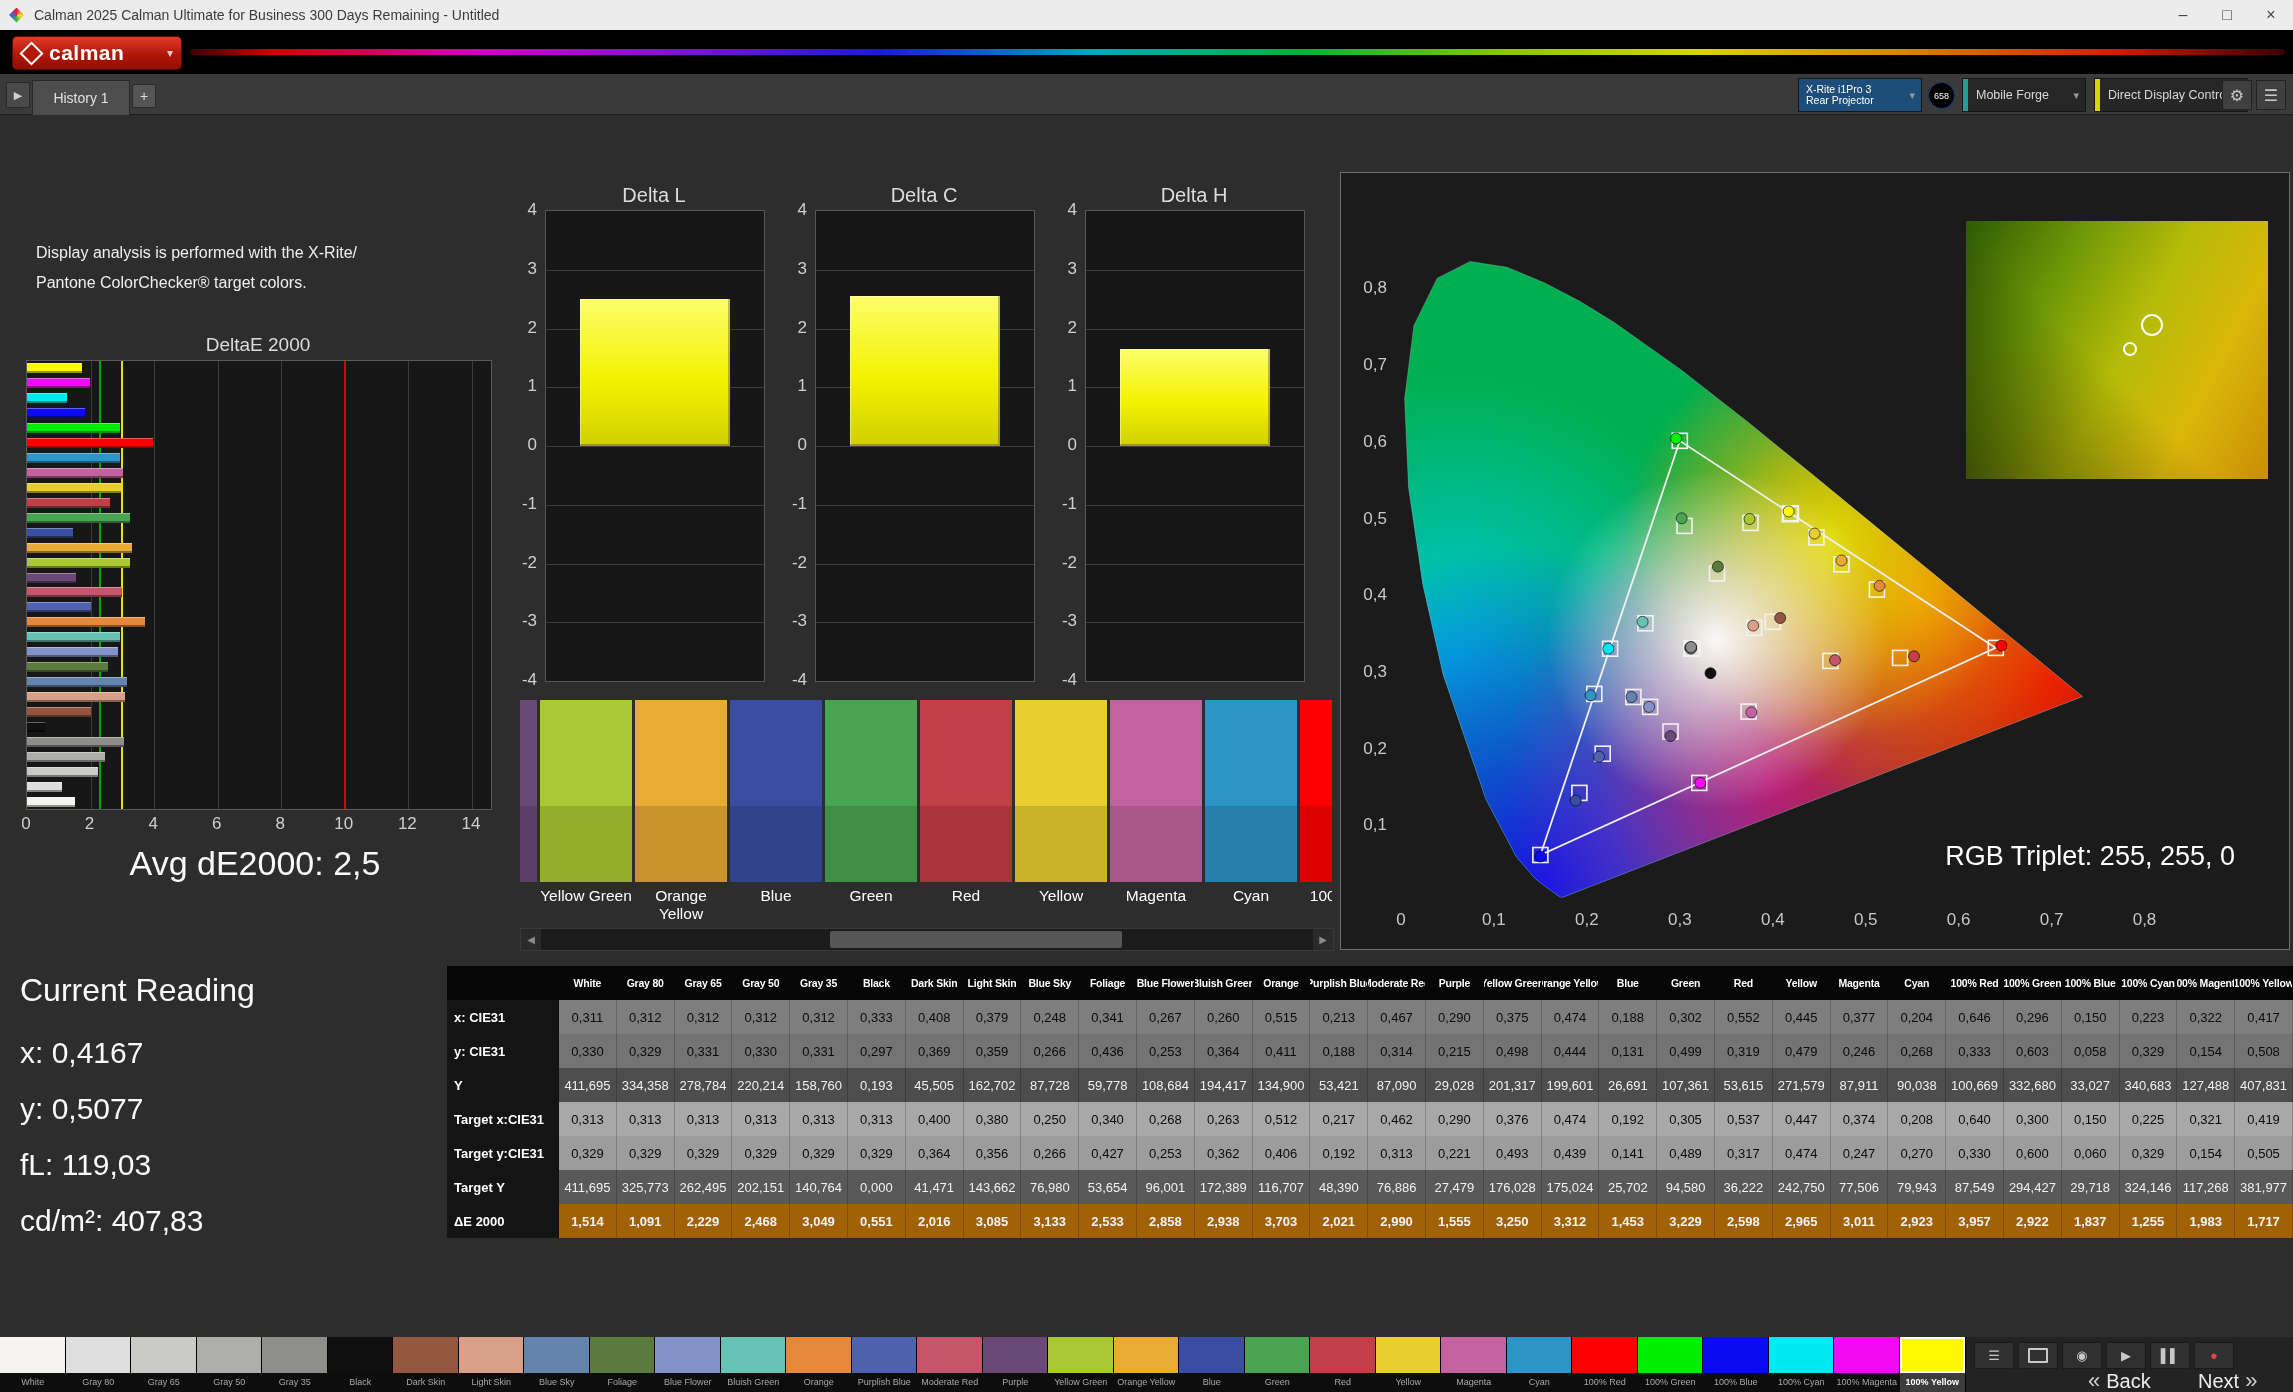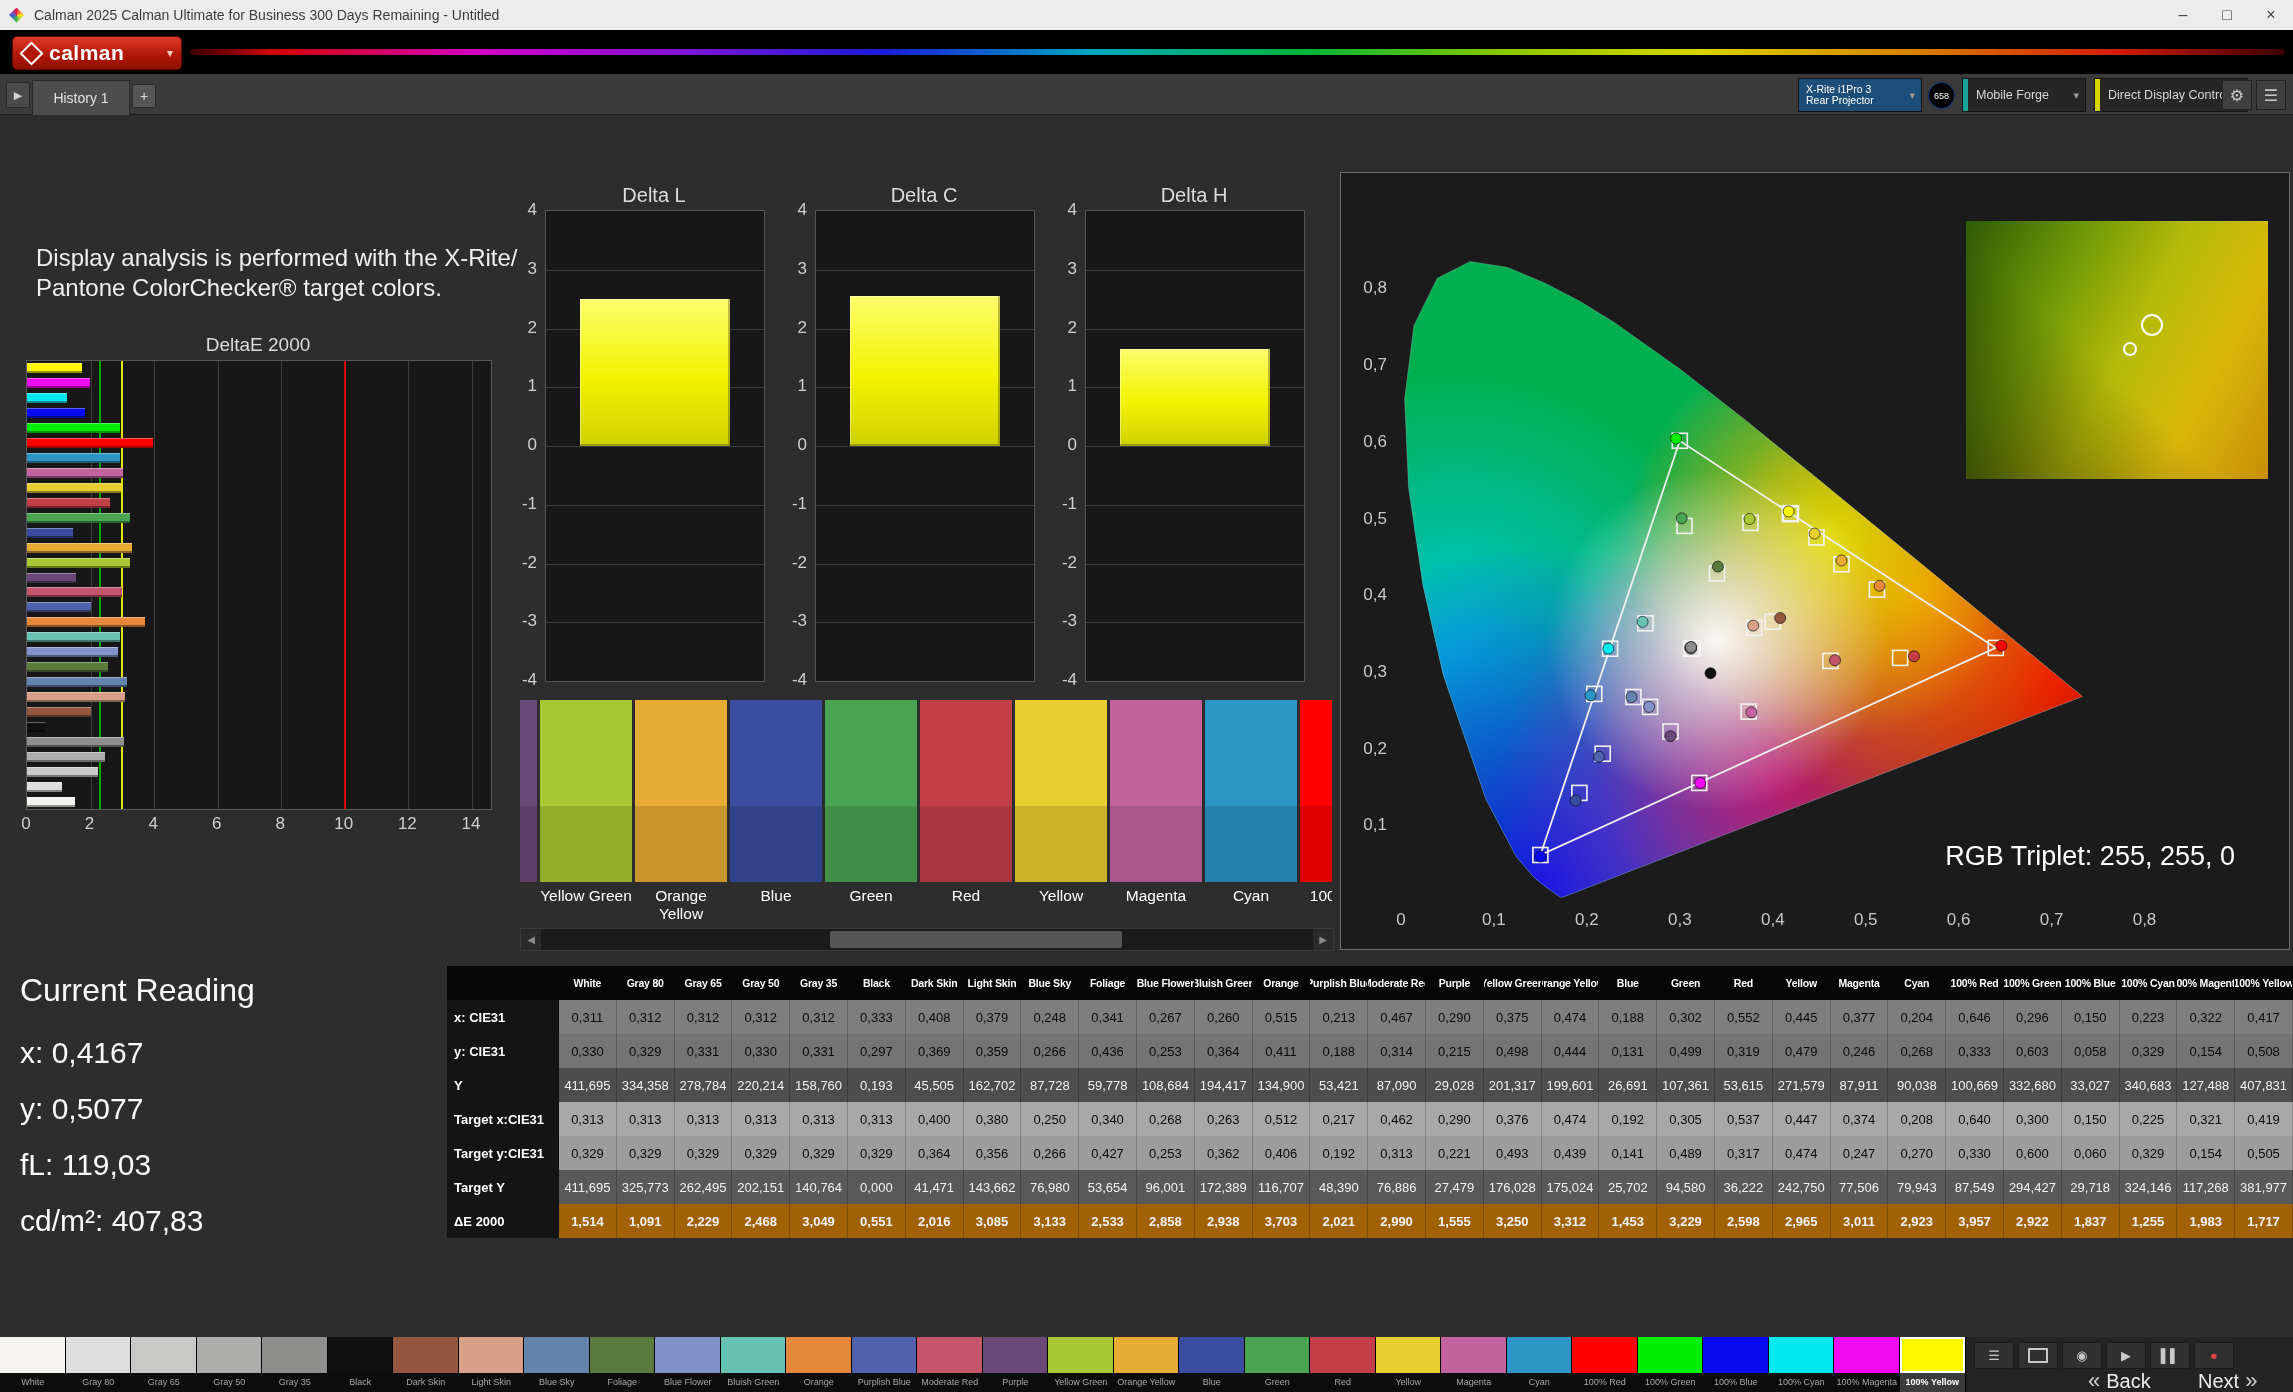--- a/index.html
+++ b/index.html
@@ -44,21 +44,21 @@
   #forgedd{left:1962px;width:122px;background:#262626;}
   #ddcdd{left:2094px;width:152px;background:#262626;}
   .ddstripe{width:5px;height:100%;}
   .ddlabel{font-size:12.5px;margin-left:8px;white-space:nowrap;}
   .ddcaret{margin-left:auto;margin-right:6px;color:#9a9a9a;font-size:11px;}
   .iconbtn{position:absolute;top:6px;width:28px;height:28px;background:#3f3f3f;border:1px solid #222;color:#c8c8c8;
       display:flex;align-items:center;justify-content:center;font-size:16px;}
 
   
   #cc-title{left:34px;top:160px;font-size:47px;color:#fafafa;}
-  .cc-sub{left:36px;font-size:24px;color:#efefef;}
+  .cc-sub{left:36px;font-size:16px;color:#efefef;}
   #de-title{left:26px;top:334px;width:464px;text-align:center;font-size:19px;color:#dcdcdc;}
   #de-panel{left:26px;top:360px;width:464px;height:448px;background:#171717;border:1px solid #5a5a5a;overflow:hidden;}
   .vgrid{position:absolute;top:0;bottom:0;width:1px;background:#3d3d3d;}
   .refline{position:absolute;top:0;bottom:0;width:2px;}
   .debar{position:absolute;left:0;height:10px;box-shadow:inset 0 1px 0 rgba(255,255,255,.35),inset 0 -2px 0 rgba(0,0,0,.4);}
   #de-xlabels{left:26px;top:814px;width:490px;height:22px;}
   .xtick{position:absolute;font-size:17px;color:#cfcfcf;transform:translateX(-50%);}
   #avg-lbl{left:40px;top:844px;width:430px;text-align:center;font-size:34px;color:#fafafa;}
   #max-lbl{left:40px;top:898px;width:430px;text-align:center;font-size:34px;color:#fafafa;}
   #cur-title{left:20px;top:972px;font-size:32px;color:#fafafa;}
@@ -221,20 +221,21 @@
       <span class="xtick" style="left: 0px;">0</span>
       <span class="xtick" style="left: 63.5616px;">2</span>
       <span class="xtick" style="left: 127.123px;">4</span>
       <span class="xtick" style="left: 190.685px;">6</span>
       <span class="xtick" style="left: 254.247px;">8</span>
       <span class="xtick" style="left: 317.808px;">10</span>
       <span class="xtick" style="left: 381.37px;">12</span>
       <span class="xtick" style="left: 444.932px;">14</span>
     </div>
 
+  <div class="abs" id="avg-lbl">Avg dE2000: 2,5</div>
 
   <div class="abs" id="cur-title">Current Reading</div>
   <div class="abs reading" style="top:1036px">x: 0,4167</div>
   <div class="abs reading" style="top:1092px">y: 0,5077</div>
   <div class="abs reading" style="top:1148px">fL: 119,03</div>
   <div class="abs reading" style="top:1204px">cd/m²: 407,83</div>
 
   <div class="abs lch-title" style="left:545px">Delta L</div>
   <div class="abs lch-title" style="left:815px">Delta C</div>
   <div class="abs lch-title" style="left:1085px">Delta H</div>

